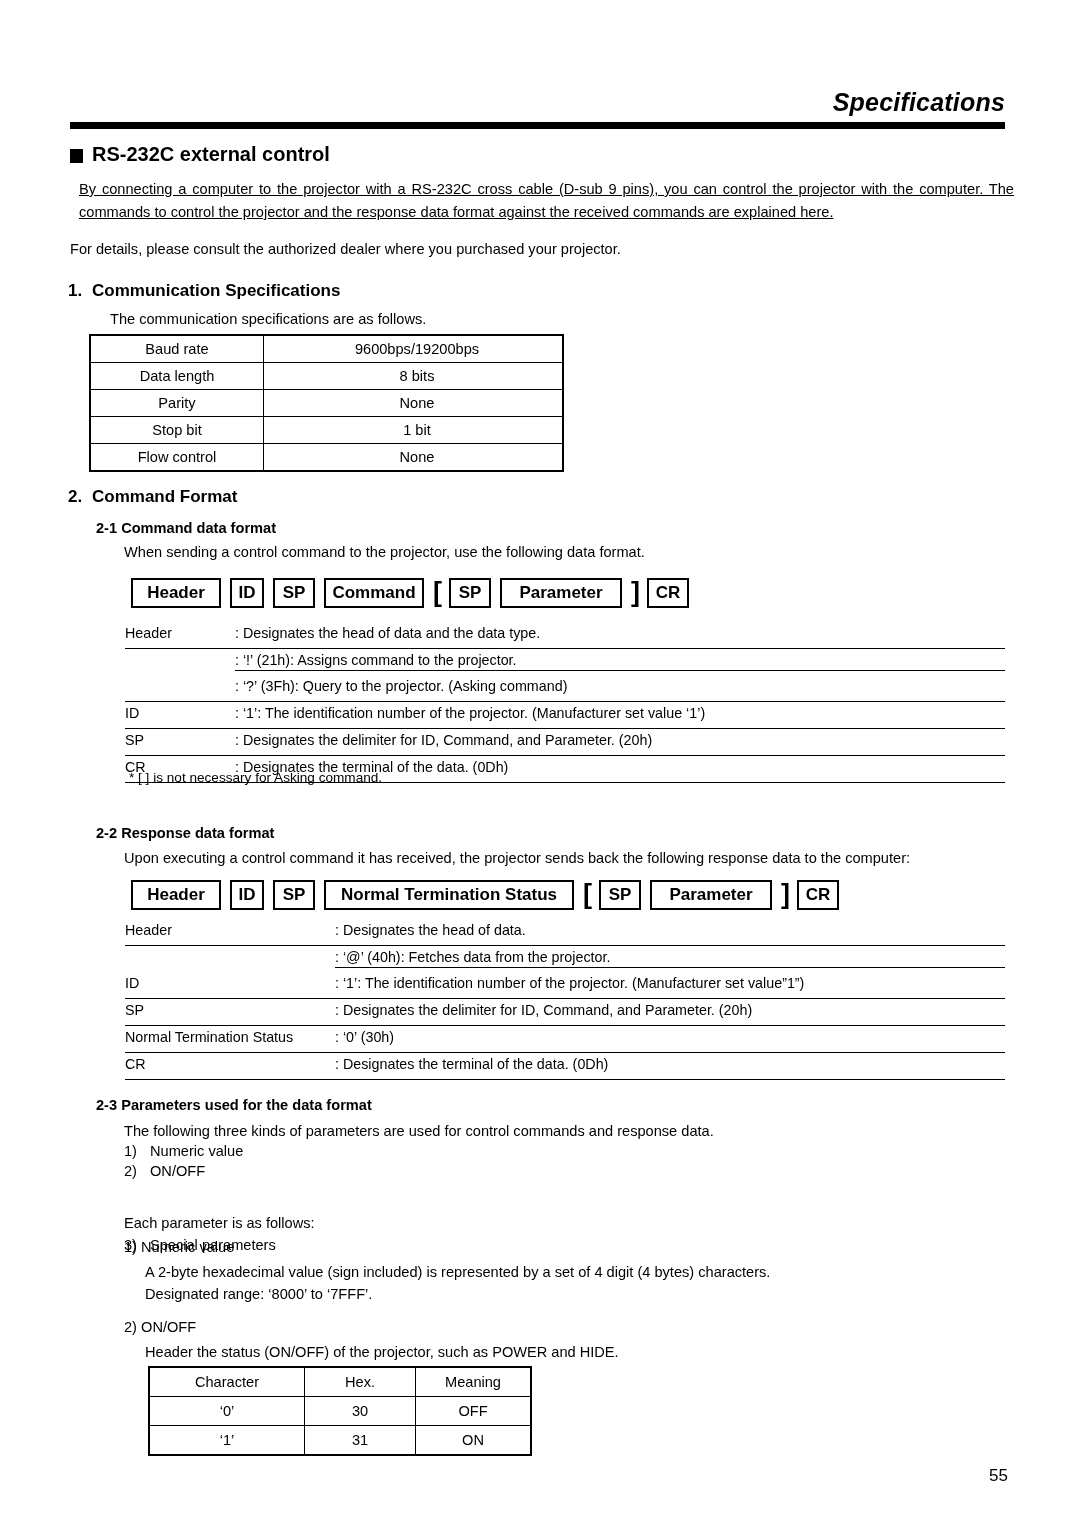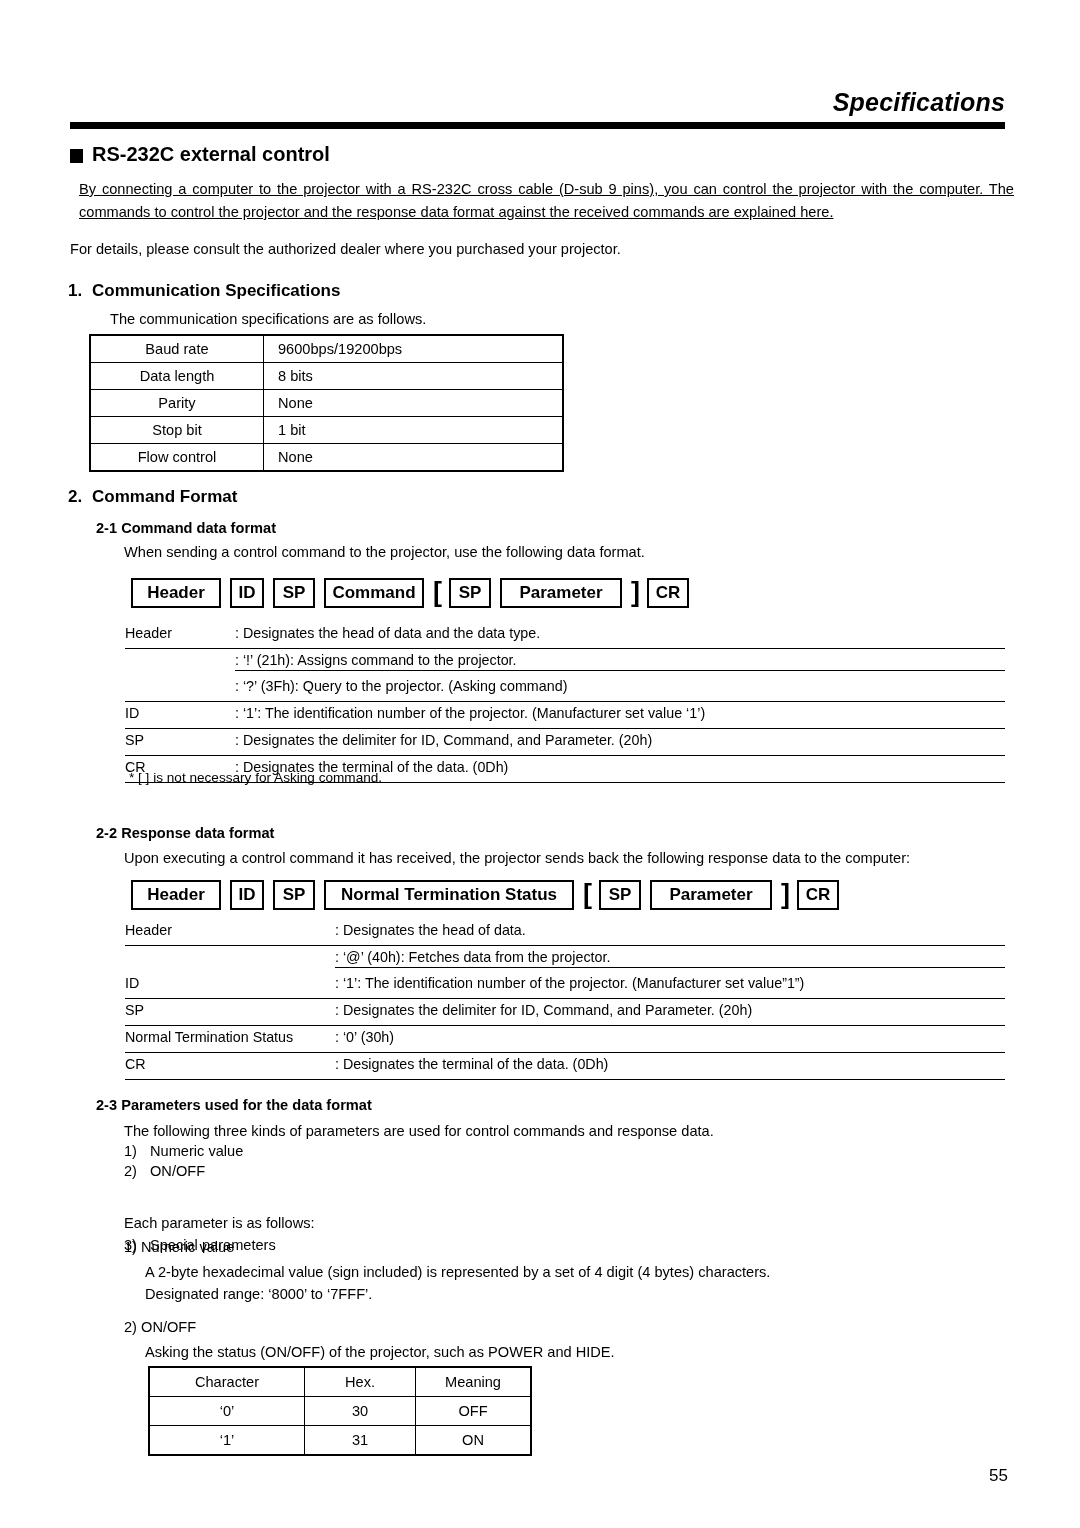--- a/index.html
+++ b/index.html
@@ -89,21 +89,21 @@
     border-collapse: collapse;
     font-size: 14.6px;
   }
   .spec-table td {
     border: 1.3px solid #000;
     height: 26px;
     padding: 0 6px;
     vertical-align: middle;
   }
   .spec-table .c-label { width: 160px; text-align: center; }
-  .spec-table .c-value { width: 278px; text-align: left; padding-left: 14px; }
+  .spec-table .c-value { width: 278px; text-align: center; padding-left: 14px; }
   .spec-table tr:first-child td { border-top-width: 2.6px; }
   .spec-table tr:last-child td { border-bottom-width: 2.6px; }
   .spec-table td:first-child { border-left-width: 2.6px; }
   .spec-table td:last-child { border-right-width: 2.6px; }
 
   
   .fmt-diagram {
     position: absolute;
     display: flex;
     align-items: center;
@@ -359,21 +359,21 @@
     <span class="marker">3)</span><span>Special parameters</span>
   </div>
 
   <div class="para nowrap" style="top:1212px; left:124px; width:700px;">Each parameter is as follows:</div>
 
   <div class="list-line" style="top:1239px; left:124px;">1) Numeric value</div>
   <div class="para nowrap" style="top:1261px; left:145px; width:860px;">A 2-byte hexadecimal value (sign included) is represented by a set of 4 digit (4 bytes) characters.</div>
   <div class="para nowrap" style="top:1283px; left:145px; width:860px;">Designated range: ‘8000’ to ‘7FFF’.</div>
 
   <div class="list-line" style="top:1319px; left:124px;">2) ON/OFF</div>
-  <div class="para nowrap" style="top:1341px; left:145px; width:860px;">Asking the status (ON/OFF) of the projector, such as POWER and HIDE.</div>
+  <div class="para nowrap" style="top:1341px; left:145px; width:860px;">Header the status (ON/OFF) of the projector, such as POWER and HIDE.</div>
 
   <table class="onoff-table" style="top:1366px; left:148px;">
     <tbody>
       <tr>
         <td class="c1">Character</td>
         <td class="c2">Hex.</td>
         <td class="c3">Meaning</td>
       </tr>
       <tr>
         <td class="c1">‘0’</td>

